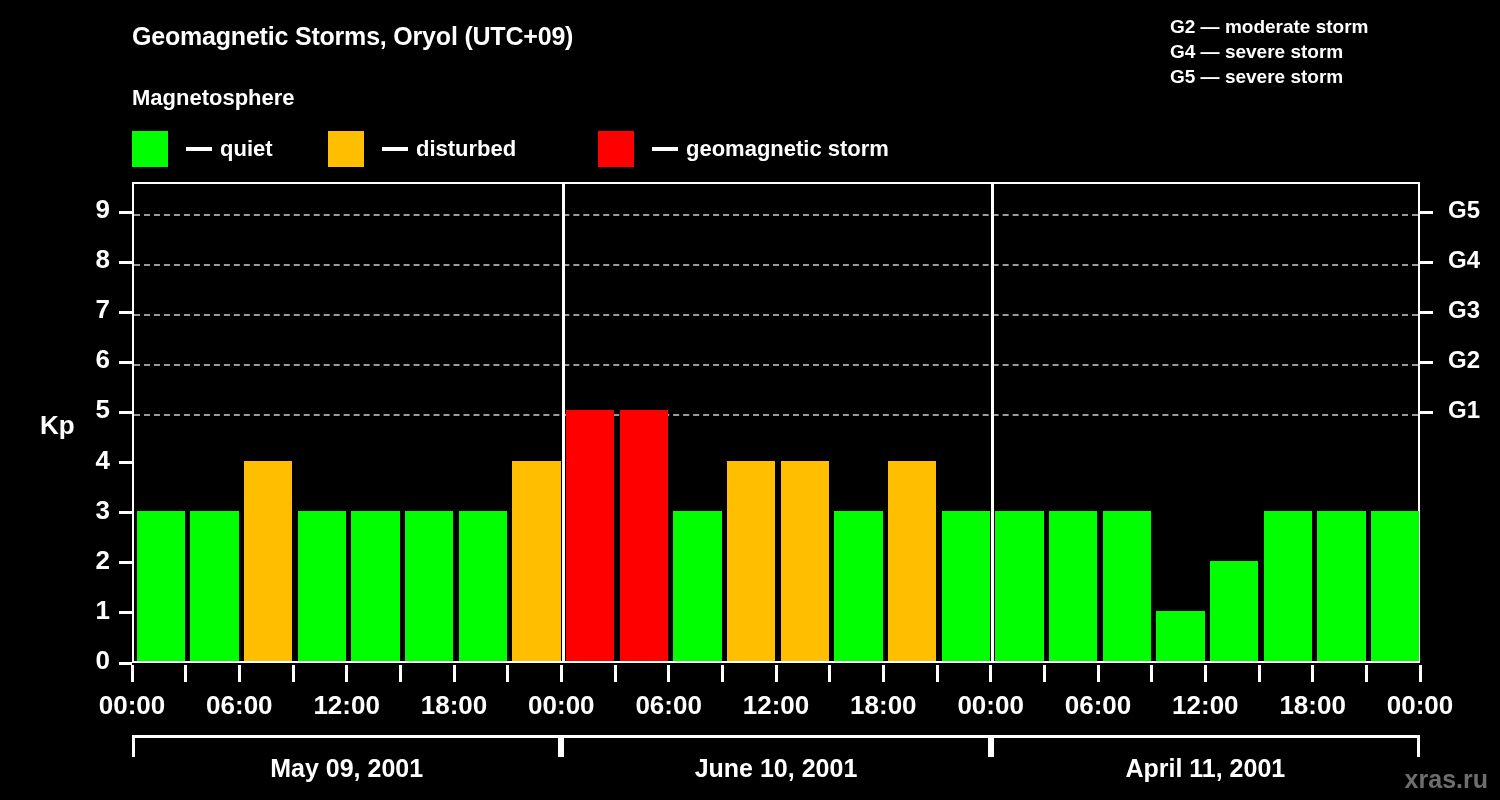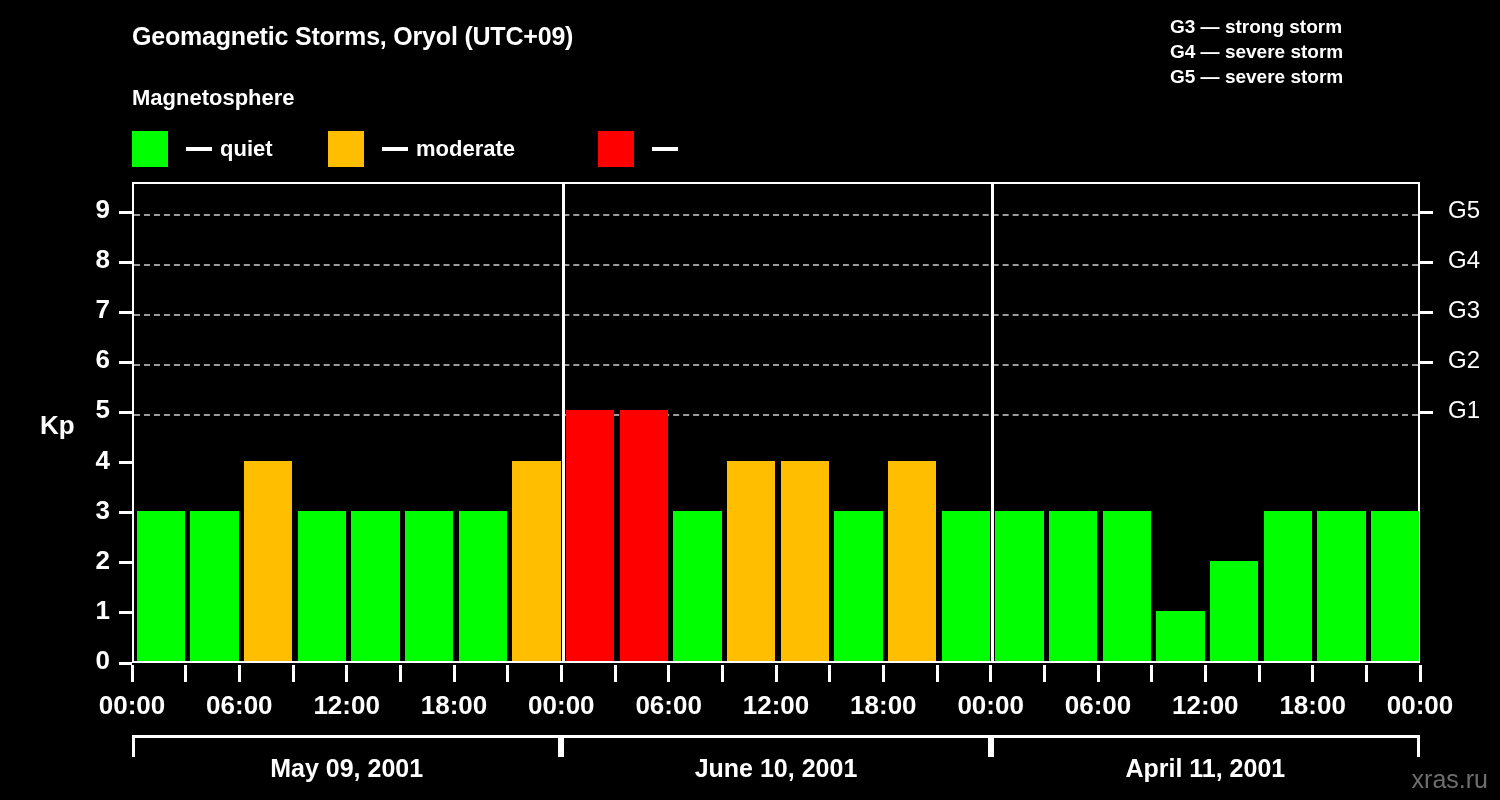--- a/index.html
+++ b/index.html
@@ -136,21 +136,21 @@
     top: 410px;
     font-size: 26px;
     font-weight: bold;
   }
 
   
   .gtick-label {
     position: absolute;
     left: 1448px;
     font-size: 24px;
-    font-weight: normal;
+    font-weight: bold;
     white-space: nowrap;
   }
   .gtick-mark {
     position: absolute;
     left: 1420px;
     width: 13px;
     height: 3px;
     background: #ffffff;
   }
 
@@ -189,49 +189,50 @@
     text-align: center;
     white-space: nowrap;
   }
 
   
   #watermark {
     position: absolute;
     right: 12px;
     bottom: 6px;
     font-size: 25px;
-    font-weight: normal;
+    font-weight: bold;
     color: #6e6e6e;
   }
 </style>
 </head>
 <body>
 
 <div id="chart-title">Geomagnetic Storms, Oryol (UTC+09)</div>
 <div id="subtitle">Magnetosphere</div>
 
 <div id="color-legend" style="position: absolute;">
     <div class="legend-entry" style="position: absolute; left: 0px; top: 0px;">
       <span class="legend-swatch" style="background: rgb(0, 255, 0);"></span>
       <span class="legend-dash"></span>
       <span class="legend-text">quiet</span>
     </div>
     <div class="legend-entry" style="position: absolute; left: 196px; top: 0px;">
       <span class="legend-swatch" style="background: rgb(255, 191, 0);"></span>
       <span class="legend-dash"></span>
-      <span class="legend-text">moderate</span>
+      <span class="legend-text">disturbed</span>
     </div>
     <div class="legend-entry" style="position: absolute; left: 466px; top: 0px;">
       <span class="legend-swatch" style="background: rgb(255, 0, 0);"></span>
       <span class="legend-dash"></span>
+      <span class="legend-text">geomagnetic storm</span>
     </div>
   </div>
 
 <div id="g-legend">
-    <div class="g-legend-row">G3 — strong storm</div>
+    <div class="g-legend-row">G2 — moderate storm</div>
     <div class="g-legend-row">G4 — severe storm</div>
     <div class="g-legend-row">G5 — severe storm</div>
   </div>
 
 <div id="y-axis-title">Kp</div>
 
 <div id="axes-layer">
     <div class="ytick-mark" style="left: 119px; top: 661.5px;"></div>
     <div class="ytick-label" style="left: 72px; width: 38px; right: auto; top: 645px;">0</div>
     <div class="ytick-mark" style="left: 119px; top: 611.396px;"></div>

